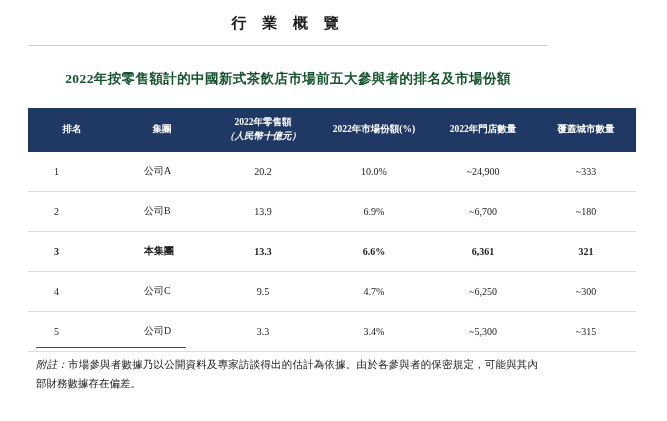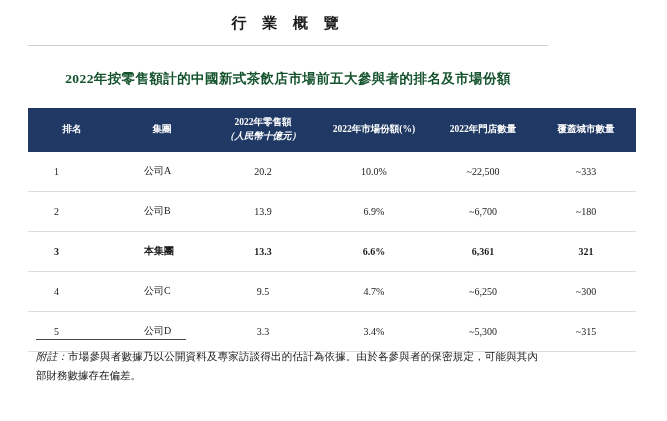--- a/index.html
+++ b/index.html
@@ -84,21 +84,21 @@
   table.market-table tbody tr.highlight td {
     font-weight: bold;
   }
   table.market-table tbody tr:last-child td {
     border-bottom: 1px solid #dcdcdc;
   }
   .footer-wrap {
     position: absolute;
     left: 28px;
     right: 28px;
-    bottom: 36px;
+    bottom: 28px;
   }
   .footer-rule {
     border: 0;
     border-top: 1px solid #4a4a4a;
     width: 150px;
     margin: 0 0 8px 8px;
   }
   .footnote {
     font-size: 10.5px;
     line-height: 1.75;
@@ -153,21 +153,21 @@
           <span>覆蓋城市數量</span>
         </th>
       </tr>
     </thead>
     <tbody>
       <tr>
         <td class="col-rank">1</td>
         <td class="col-group">公司A</td>
         <td>20.2</td>
         <td>10.0%</td>
-        <td>~22,500</td>
+        <td>~24,900</td>
         <td>~333</td>
       </tr>
       <tr>
         <td class="col-rank">2</td>
         <td class="col-group">公司B</td>
         <td>13.9</td>
         <td>6.9%</td>
         <td>~6,700</td>
         <td>~180</td>
       </tr>

